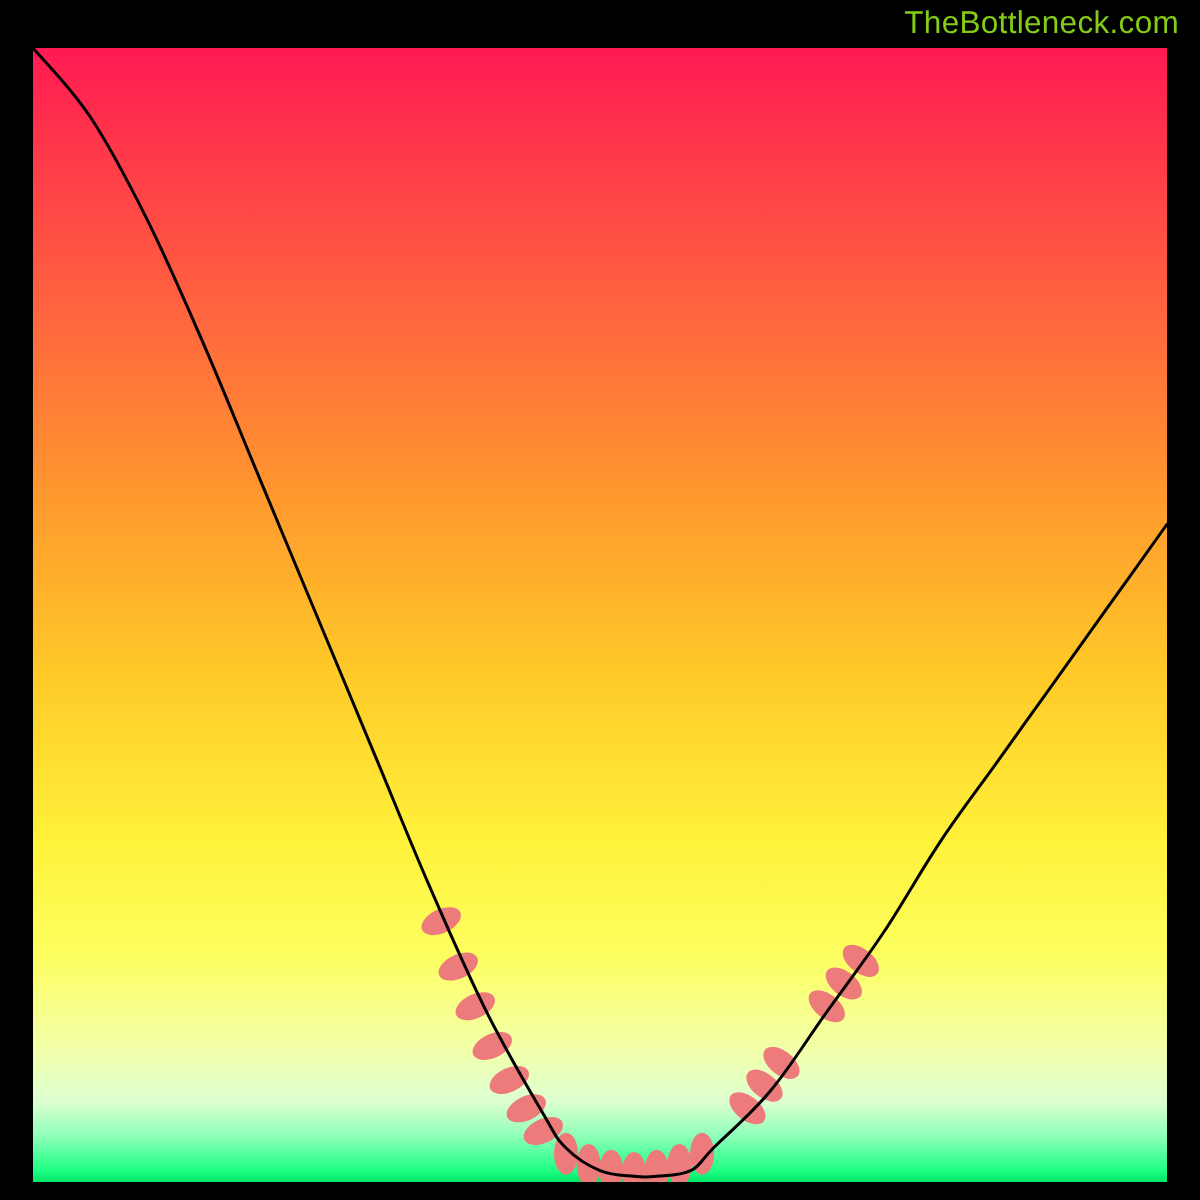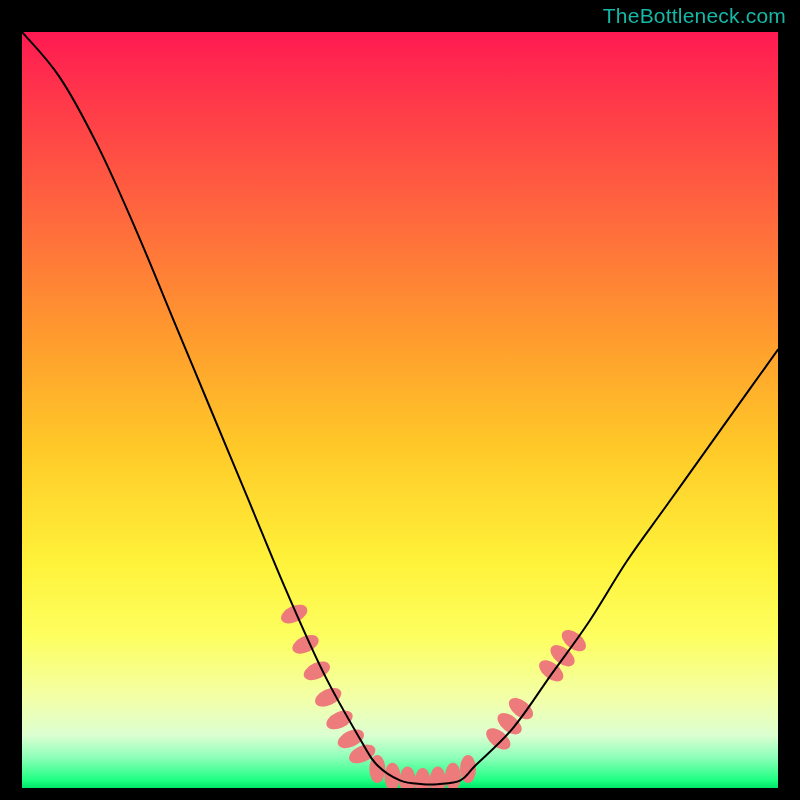--- a/index.html
+++ b/index.html
@@ -50,21 +50,21 @@
   svg.curve {
     position: absolute;
     inset: 0;
     width: 100%;
     height: 100%;
   }
   .watermark {
     position: absolute;
     top: 4px;
     right: 14px;
-    color: #14b8a6;
+    color: #84cc16;
     font-size: 21px;
     font-weight: 500;
     letter-spacing: 0.2px;
     user-select: none;
   }
 </style>
 </head>
 <body>
 
 <div class="watermark">TheBottleneck.com</div>

